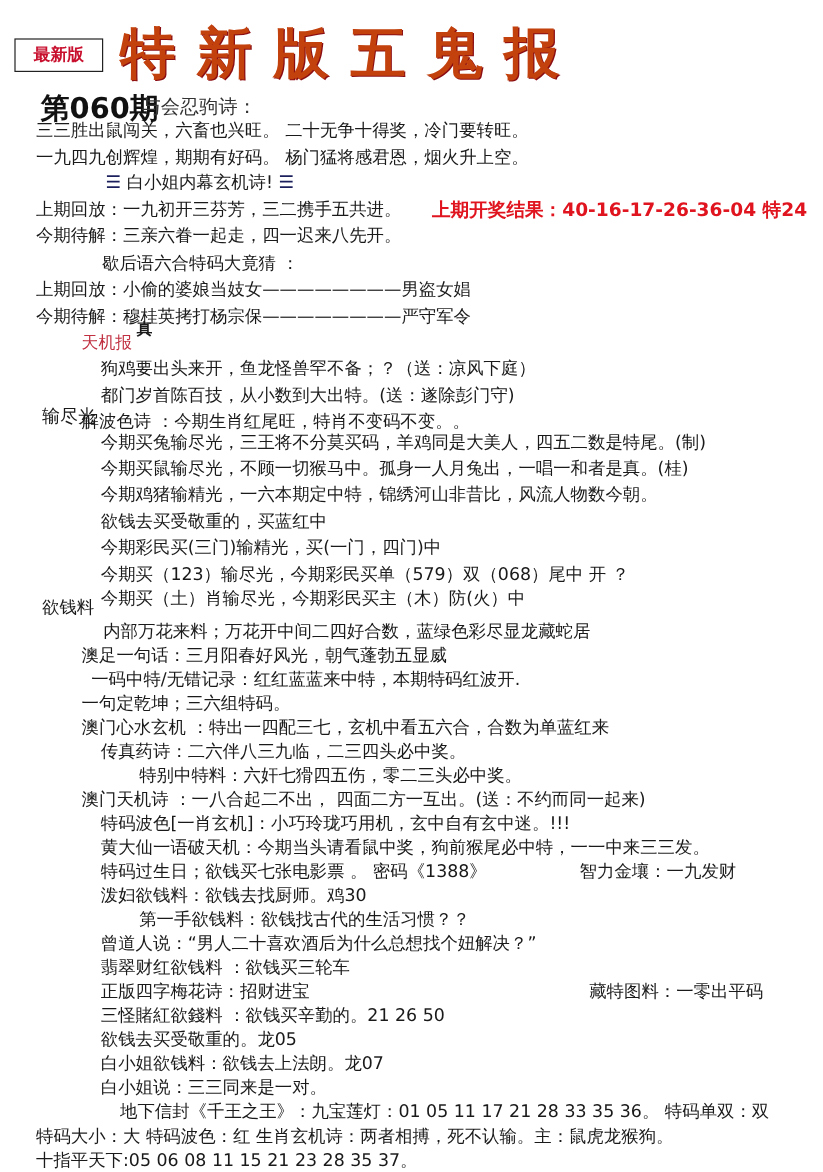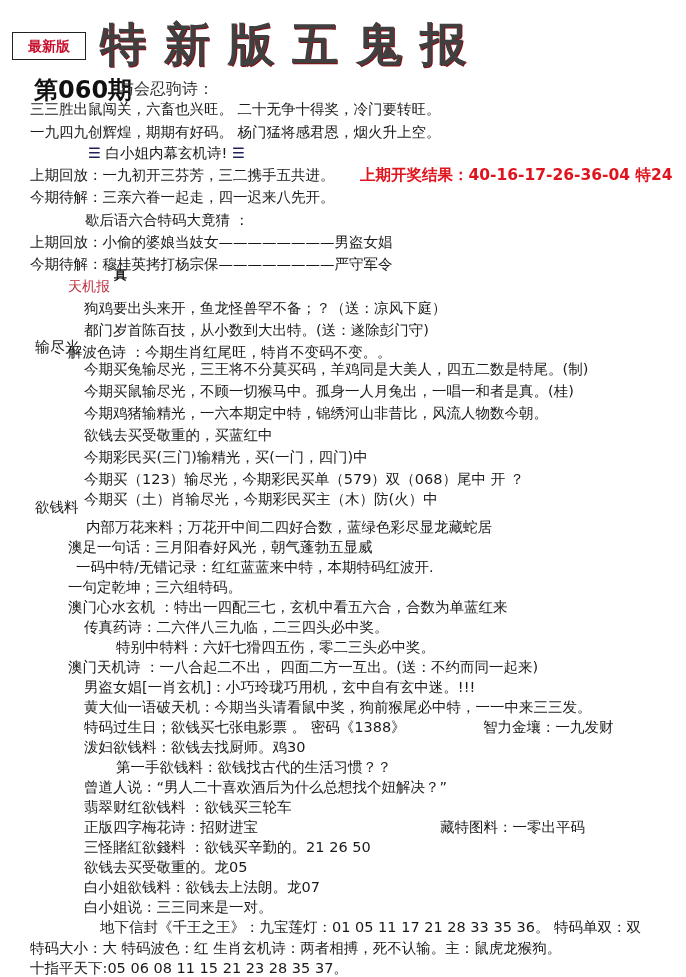--- a/index.html
+++ b/index.html
@@ -3,21 +3,21 @@
 <meta charset="utf-8">
 <style>
   html, body { margin: 0; padding: 0; background: #ffffff; }
   body { width: 686px; height: 977px; position: relative; overflow: hidden;
          font-family: "DejaVu Sans", "Liberation Sans", sans-serif; color: #1a1a1a; }
   .abs { position: absolute; white-space: nowrap; }
   .badge { left: 12px; top: 32px; width: 74px; height: 28px; border: 1.5px solid #222;
            box-sizing: border-box; color: #c8102e; font-weight: bold; font-size: 14px;
            line-height: 26px; text-align: center; }
   .title { left: 100px; top: 14px; font-family: "DejaVu Serif", "Liberation Serif", serif;
-           font-size: 46px; font-weight: bold; color: #404040; letter-spacing: 18px;
+           font-size: 46px; font-weight: bold; color: #c2410c; letter-spacing: 18px;
            line-height: 60px; text-shadow: 1px 1px 0 #8a0d14; }
   .issue { left: 34px; top: 74px; font-size: 24px; font-weight: bold; color: #111; }
   .line { font-size: 14.5px; line-height: 22px; color: #1a1a1a; }
   .redbig { color: #e0141e; font-size: 15.5px; font-weight: bold; }
   .pink { color: #c03040; }
   .navy { color: #1b1f5c; font-weight: bold; }
   .heading { font-size: 15px; }
 </style>
 </head>
 <body>
@@ -65,30 +65,30 @@
 
 <div class="abs line" style="left: 35px; top: 496px;">欲钱料</div>
 <div class="abs line" style="left: 86px; top: 516px;">内部万花来料；万花开中间二四好合数，蓝绿色彩尽显龙藏蛇居</div>
 <div class="abs line" style="left: 68px; top: 536px;">澳足一句话：三月阳春好风光，朝气蓬勃五显威</div>
 <div class="abs line" style="left: 76px; top: 556px;">一码中特/无错记录：红红蓝蓝来中特，本期特码红波开.</div>
 <div class="abs line" style="left: 68px; top: 576px;">一句定乾坤；三六组特码。</div>
 <div class="abs line" style="left: 68px; top: 596px;">澳门心水玄机 ：特出一四配三七，玄机中看五六合，合数为单蓝红来</div>
 <div class="abs line" style="left: 84px; top: 616px;">传真药诗：二六伴八三九临，二三四头必中奖。</div>
 <div class="abs line" style="left: 116px; top: 636px;">特别中特料：六奸七猾四五伤，零二三头必中奖。</div>
 <div class="abs line" style="left: 68px; top: 656px;">澳门天机诗 ：一八合起二不出， 四面二方一互出。(送：不约而同一起来)</div>
-<div class="abs line" style="left: 84px; top: 676px;">男盗女娼[一肖玄机]：小巧玲珑巧用机，玄中自有玄中迷。!!!</div>
+<div class="abs line" style="left: 84px; top: 676px;">特码波色[一肖玄机]：小巧玲珑巧用机，玄中自有玄中迷。!!!</div>
 <div class="abs line" style="left: 84px; top: 696px;">黄大仙一语破天机：今期当头请看鼠中奖，狗前猴尾必中特，一一中来三三发。</div>
 <div class="abs line" style="left: 84px; top: 716px;">特码过生日；欲钱买七张电影票 。 密码《1388》</div>
 <div class="abs line" style="left: 483px; top: 716px;">智力金壤：一九发财</div>
 <div class="abs line" style="left: 84px; top: 736px;">泼妇欲钱料：欲钱去找厨师。鸡30</div>
 <div class="abs line" style="left: 116px; top: 756px;">第一手欲钱料：欲钱找古代的生活习惯？？</div>
 <div class="abs line" style="left: 84px; top: 776px;">曾道人说：“男人二十喜欢酒后为什么总想找个妞解决？”</div>
 <div class="abs line" style="left: 84px; top: 796px;">翡翠财红欲钱料 ：欲钱买三轮车</div>
 <div class="abs line" style="left: 84px; top: 816px;">正版四字梅花诗：招财进宝</div>
-<div class="abs line" style="left: 440px; top: 816px;">藏特图料：一零出平码</div>
+<div class="abs line" style="left: 491px; top: 816px;">藏特图料：一零出平码</div>
 <div class="abs line" style="left: 84px; top: 836px;">三怪賭紅欲錢料 ：欲钱买辛勤的。21 26 50</div>
 <div class="abs line" style="left: 84px; top: 856px;">欲钱去买受敬重的。龙05</div>
 
 <div class="abs line" style="left: 84px; top: 876px;">白小姐欲钱料：欲钱去上法朗。龙07</div>
 
 <div class="abs line" style="left: 84px; top: 896px;" id="bai-says">白小姐说：三三同来是一对。</div>
 <div class="abs line" style="left: 100px; top: 916px;" id="underground">地下信封《千王之王》：九宝莲灯：01 05 11 17 21 28 33 35 36。 特码单双：双</div>
 <div class="abs line" style="left: 30px; top: 937px;" id="size-wave">特码大小：大 特码波色：红 生肖玄机诗：两者相搏，死不认输。主：鼠虎龙猴狗。</div>
 <div class="abs line" style="left: 30px; top: 957px;" id="ten-fingers">十指平天下:05 06 08 11 15 21 23 28 35 37。</div>
 

